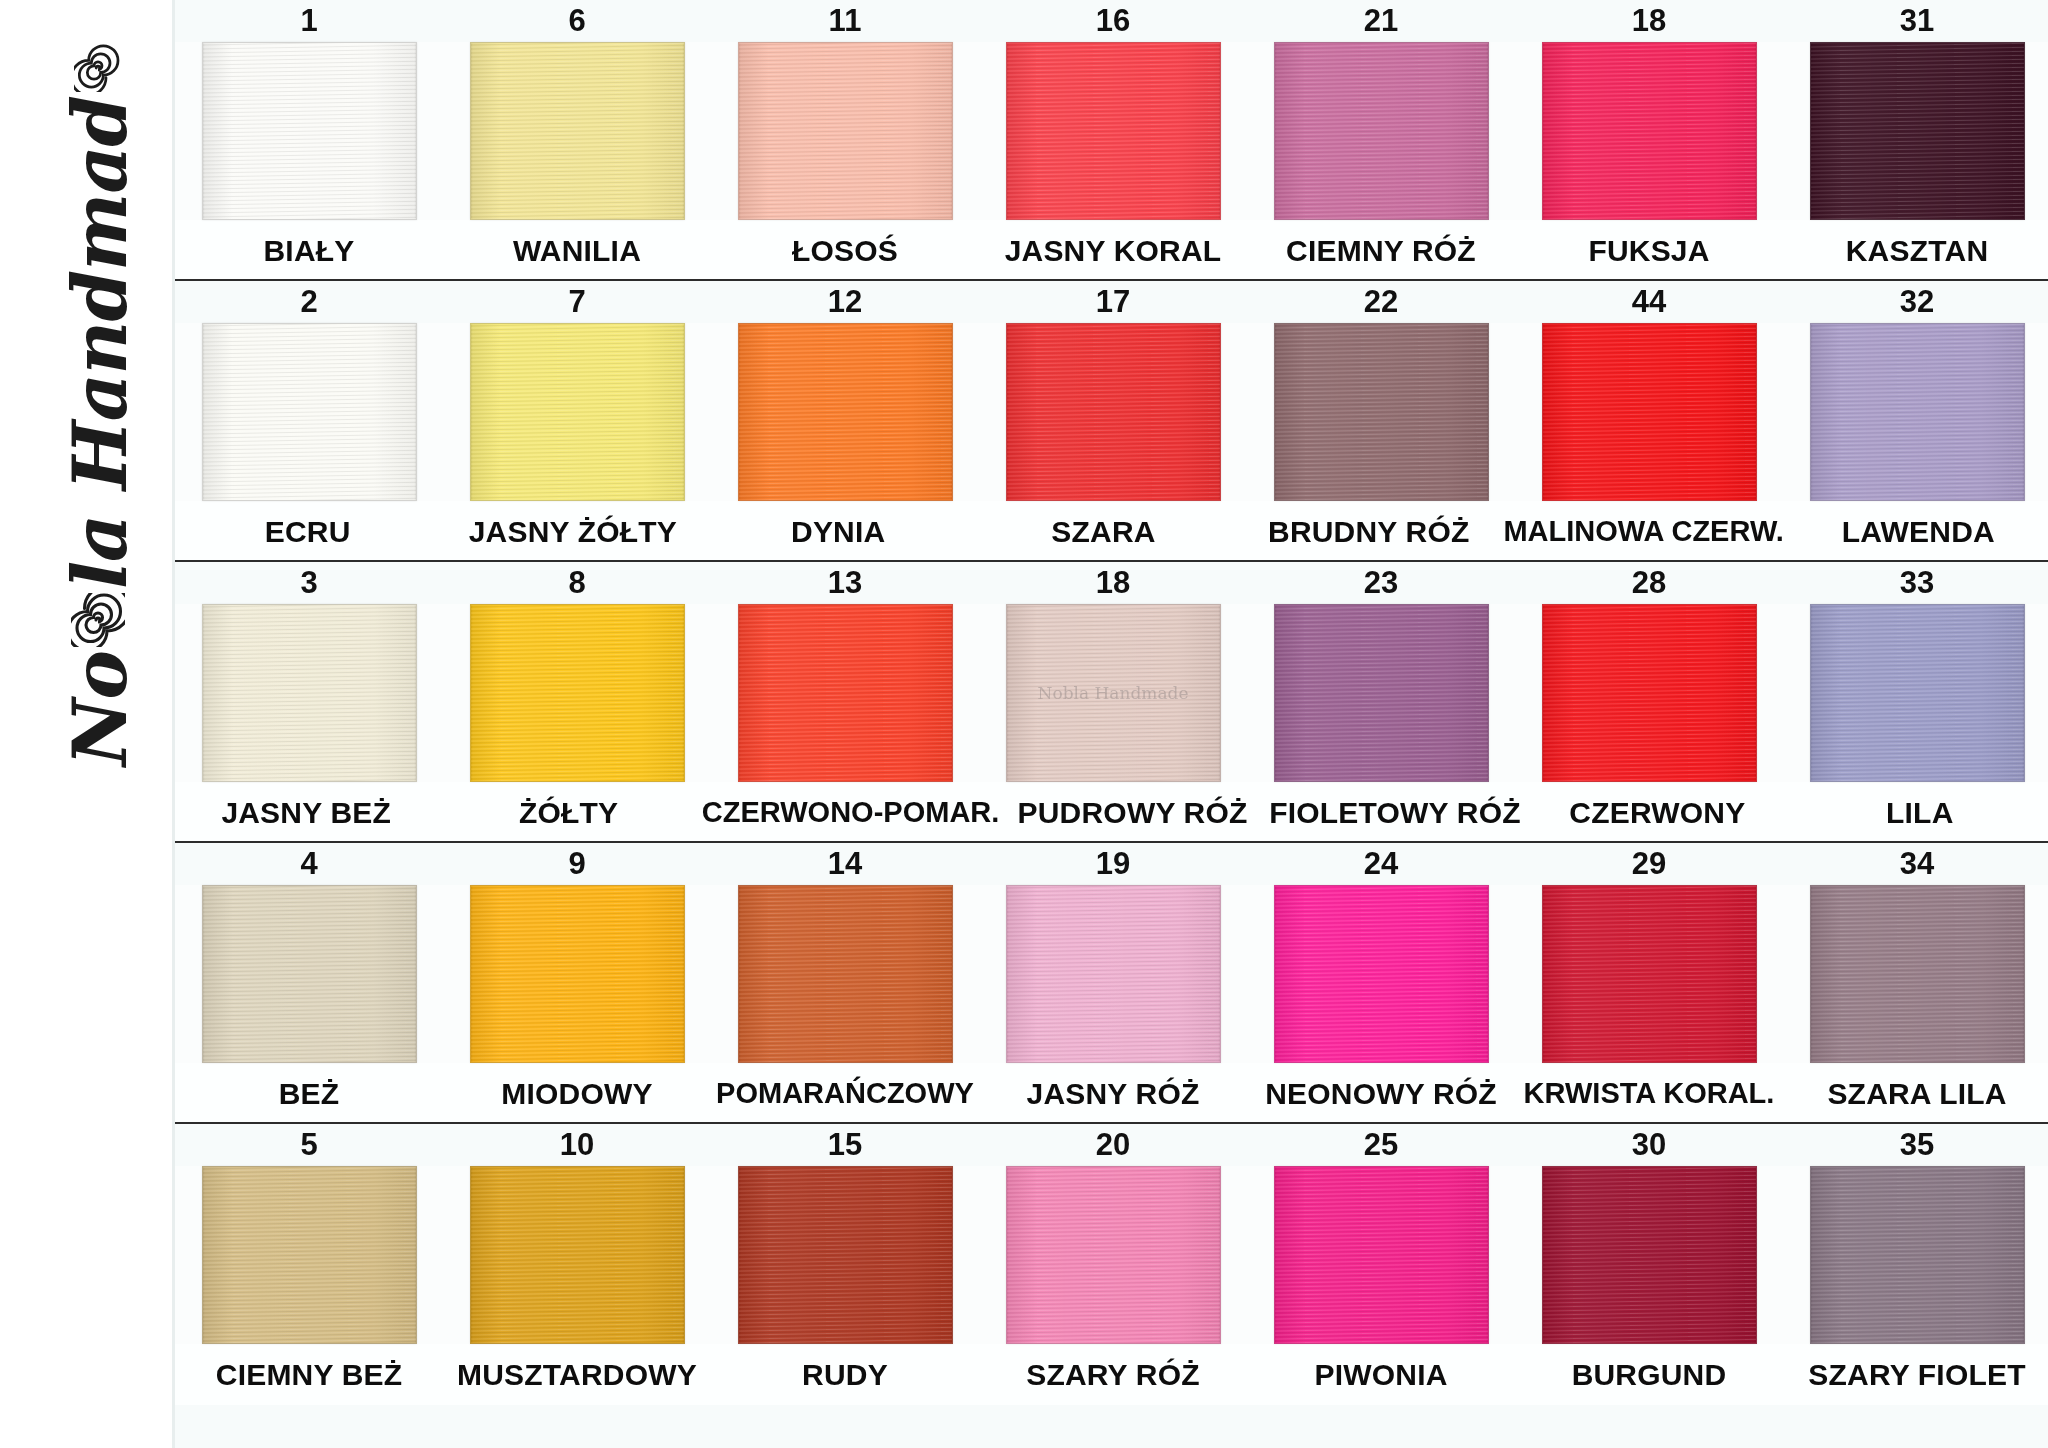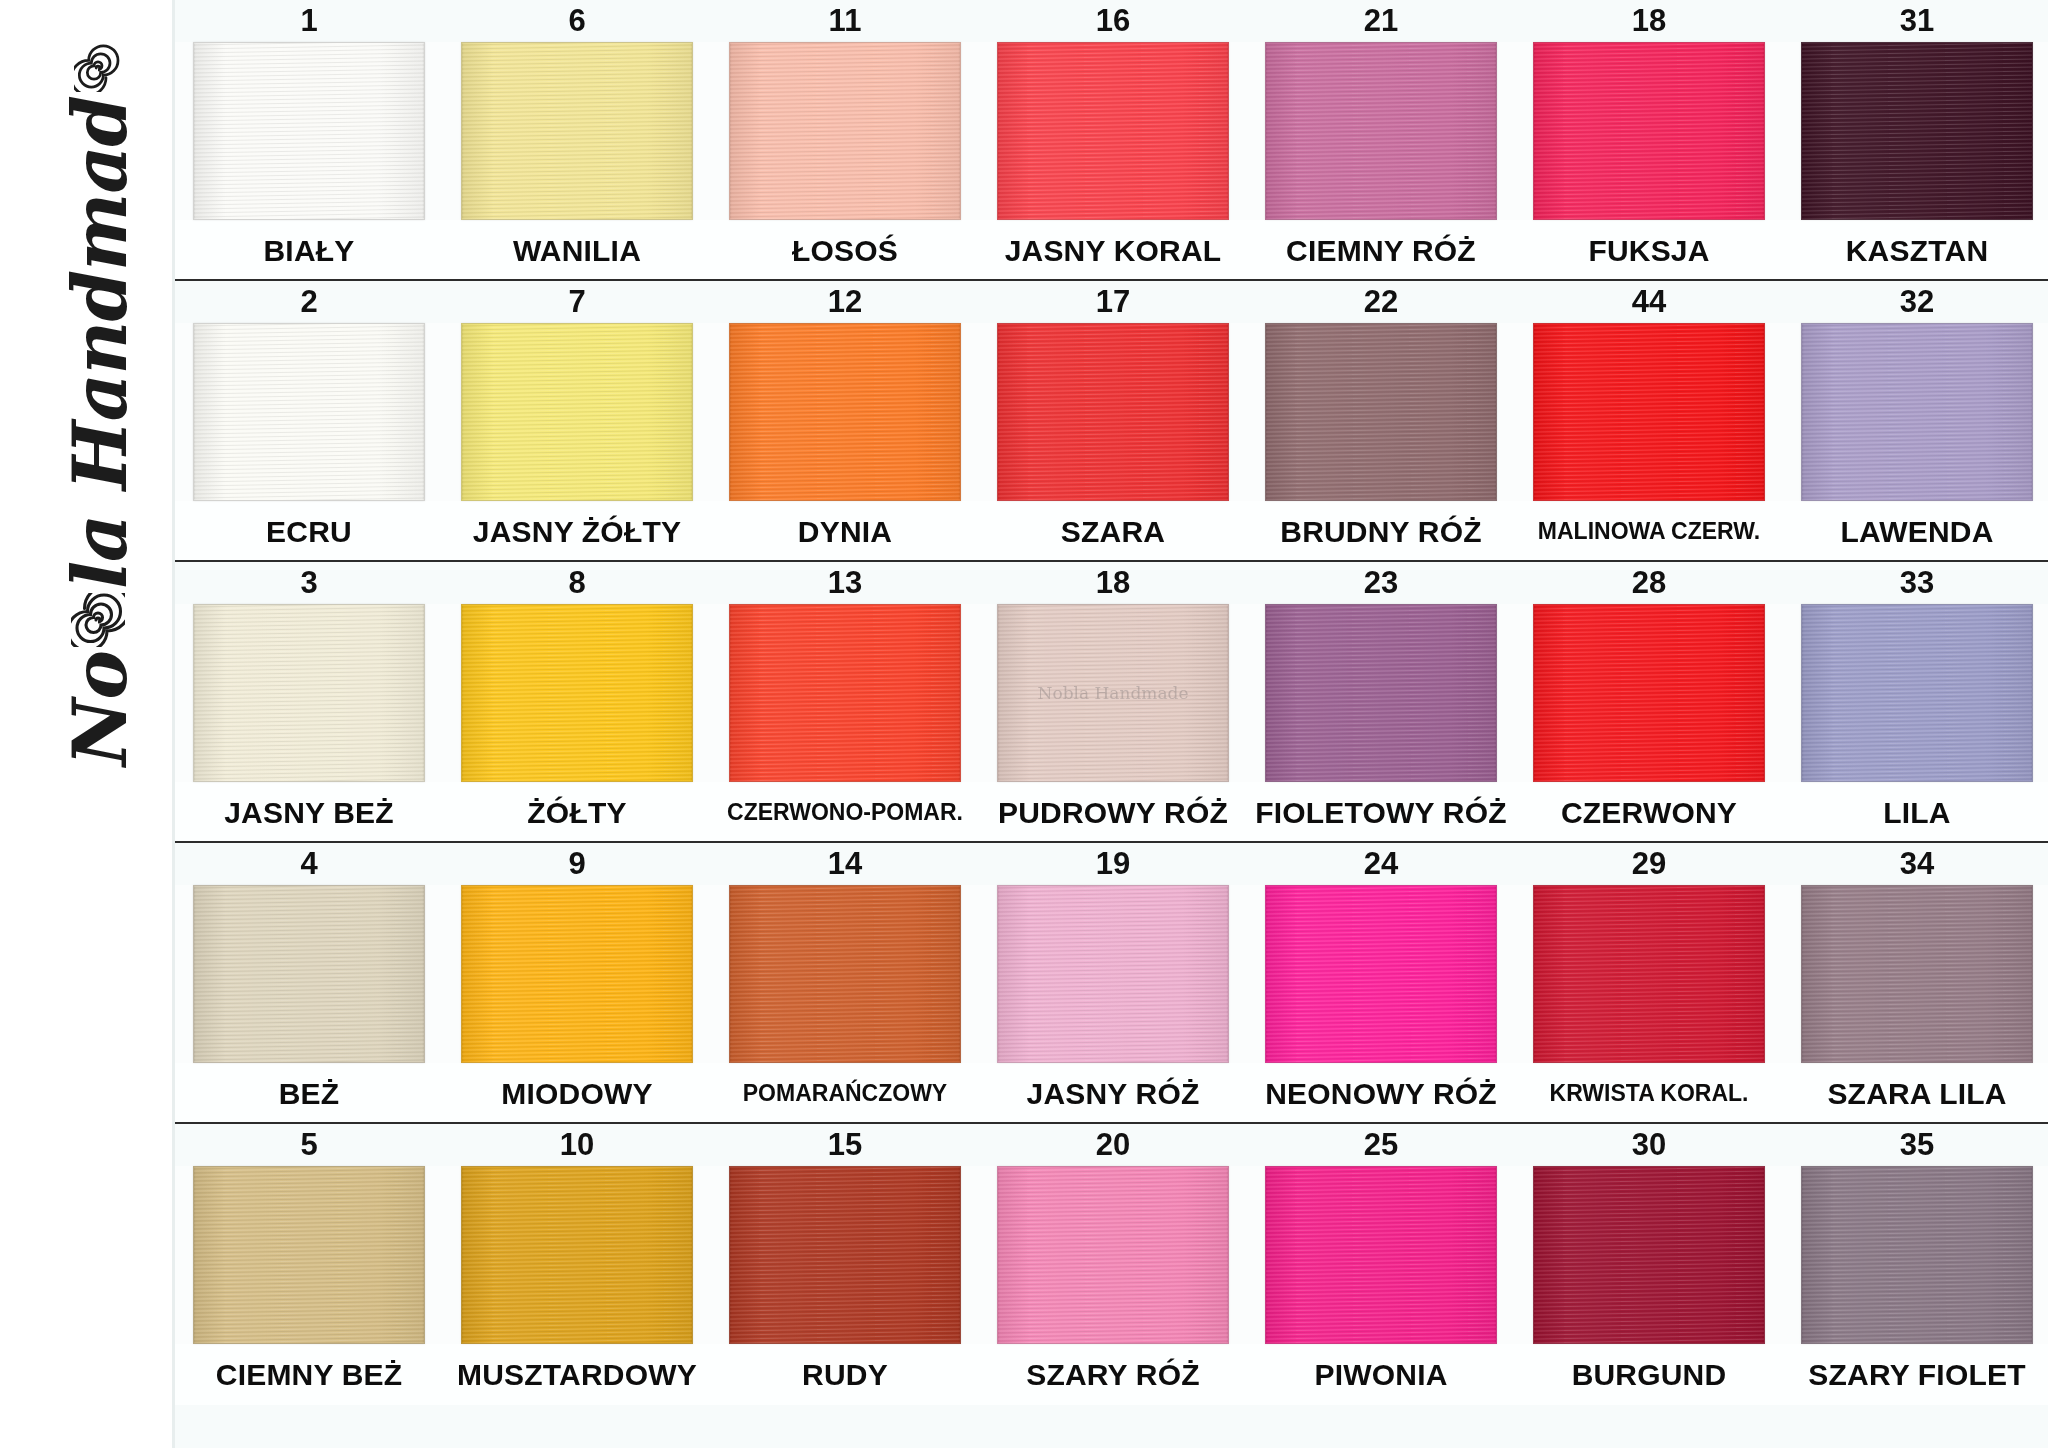--- a/index.html
+++ b/index.html
@@ -97,21 +97,21 @@
   }
   .cell {
     position: relative;
     display: flex;
     align-items: stretch;
     justify-content: center;
     padding: 0 8px;
   }
   .swatch {
     position: relative;
-    width: 232px;
+    width: 215px;
     height: 100%;
     border: 1px solid rgba(120,120,120,0.30);
     box-shadow: 0 0 2px rgba(0,0,0,0.10);
     overflow: hidden;
   }
   
   .swatch::after {
     content: "";
     position: absolute;
     inset: 0;
@@ -156,21 +156,21 @@
   .label {
     text-align: center;
     font-size: 30px;
     font-weight: 700;
     color: #0d0d0d;
     letter-spacing: 0.2px;
     padding: 0 2px;
     white-space: nowrap;
     font-family: "Liberation Sans", sans-serif;
   }
-  .label.small { font-size: 23px; letter-spacing: 0; }
+  .label.small { font-size: 29px; letter-spacing: 0; }
 
   .divider {
     position: relative;
     height: 0;
   }
   .divider i {
     position: absolute;
     left: 0; top: -2px;
     display: block;
     width: 1876px; height: 4px;

